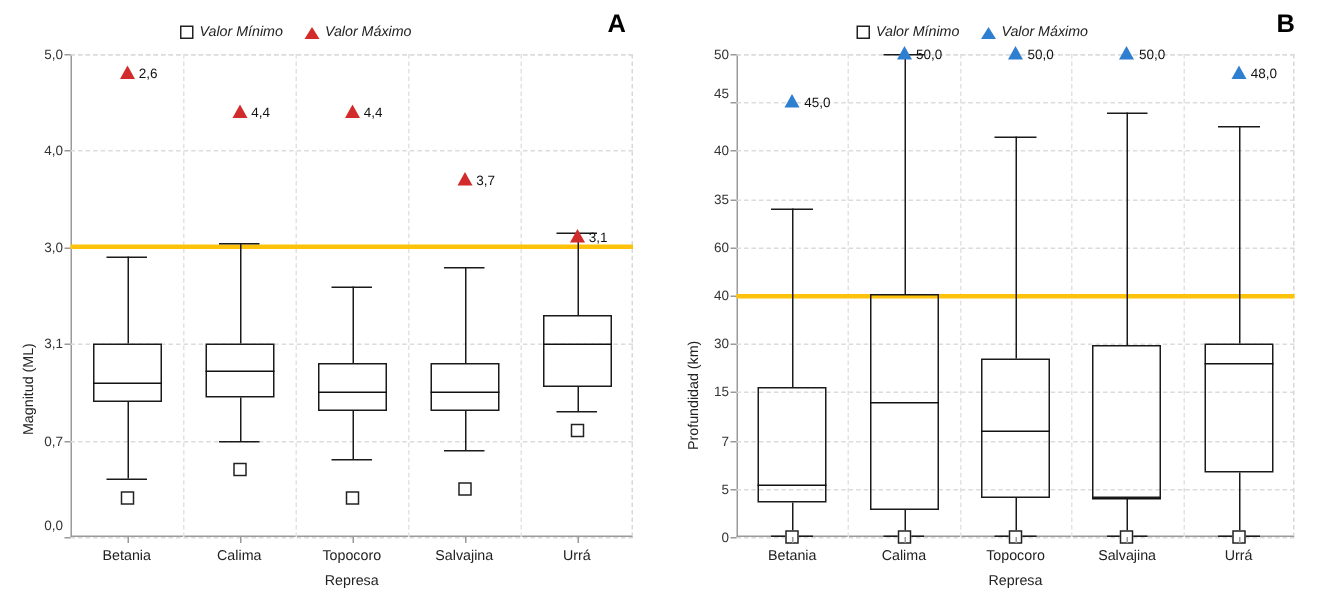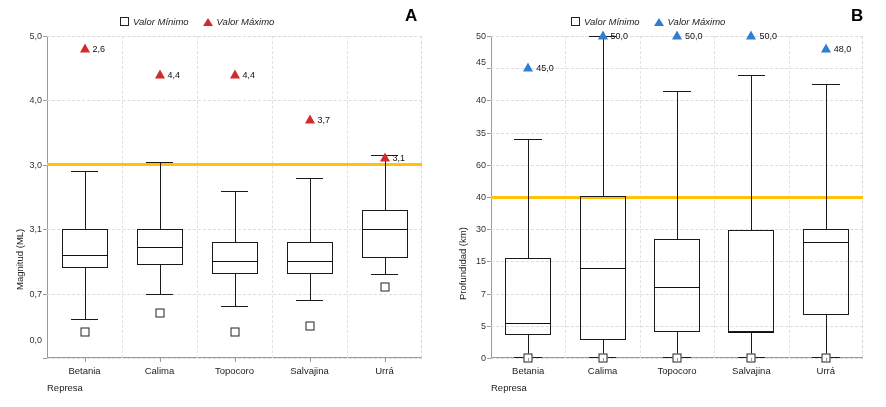--- a/index.html
+++ b/index.html
@@ -16,21 +16,21 @@
   .tri.red{border-bottom:8px solid #d22b2b;}
   .tri.blue{border-bottom:8px solid #2f7fd1;}
   .plot{position:absolute;background:#fff;}
   .plot .frame{position:absolute;left:0;top:0;right:0;bottom:0;border-left:1px solid #9a9a9a;border-bottom:1px solid #9a9a9a;border-top:1px dashed #d8d8d8;border-right:1px dashed #d8d8d8;}
   .gridline{position:absolute;left:0;right:0;border-top:1px dashed #dcdcdc;height:0;}
   .vgrid{position:absolute;top:0;bottom:0;border-left:1px dashed #e2e2e2;width:0;}
   .ytick{position:absolute;right:calc(100% + 5px);transform:translateY(-50%);font-size:9px;color:#333;white-space:nowrap;}
   .ytickmark{position:absolute;right:100%;width:4px;height:0;border-top:1px solid #9a9a9a;}
   .xtickmark{position:absolute;top:100%;width:0;height:4px;border-left:1px solid #9a9a9a;}
   .xlabel-cat{position:absolute;top:calc(100% + 7px);transform:translateX(-50%);font-size:9.5px;color:#222;white-space:nowrap;}
-  .axis-title-x{position:absolute;font-size:9.5px;color:#222;text-align:left;}
+  .axis-title-x{position:absolute;font-size:9.5px;color:#222;text-align:center;}
   .axis-title-y{position:absolute;font-size:9.5px;color:#222;transform-origin:0 0;transform:rotate(-90deg);white-space:nowrap;}
   .thresh{position:absolute;left:0;right:0;height:3px;background:#ffc20a;}
   .box{position:absolute;border:1px solid #1a1a1a;background:transparent;box-sizing:border-box;}
   .median{position:absolute;height:0;border-top:1.6px solid #111;}
   .whisk-v{position:absolute;width:0;border-left:1px solid #1a1a1a;}
   .whisk-cap{position:absolute;height:0;border-top:1px solid #1a1a1a;}
   .marker-min{position:absolute;width:7px;height:7px;border:1px solid #222;background:#fff;transform:translate(-50%,-50%);}
   .marker-max{position:absolute;width:0;height:0;border-left:5px solid transparent;border-right:5px solid transparent;transform:translate(-50%,-60%);}
   .marker-max.red{border-bottom:9px solid #d22b2b;}
   .marker-max.blue{border-bottom:9px solid #2f7fd1;}
@@ -50,21 +50,21 @@
       </span>
       <span class="item">
         <span class="tri red"></span>
         <span>Valor Máximo</span>
       </span>
     </div>
     <div class="plot" id="plotA" style="left:47px;top:36px;width:375px;height:322px;">
       <div class="frame"></div>
     <div class="gridline" style="top: 322px;"></div>
         <div class="ytickmark" style="top: 322px;"></div>
-        <div class="ytick" style="top: 304px;">0,0</div>
+        <div class="ytick" style="top: 314px;">0,0</div>
         <div class="gridline" style="top: 257.6px;"></div>
         <div class="ytickmark" style="top: 257.6px;"></div>
         <div class="ytick" style="top: 257.6px;">0,7</div>
         <div class="gridline" style="top: 193.2px;"></div>
         <div class="ytickmark" style="top: 193.2px;"></div>
         <div class="ytick" style="top: 193.2px;">3,1</div>
         <div class="gridline" style="top: 128.8px;"></div>
         <div class="ytickmark" style="top: 128.8px;"></div>
         <div class="ytick" style="top: 128.8px;">3,0</div>
         <div class="gridline" style="top: 64.4px;"></div>

